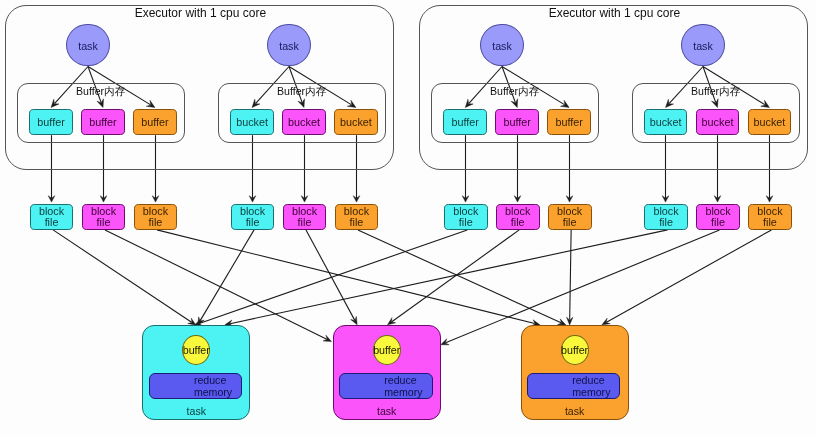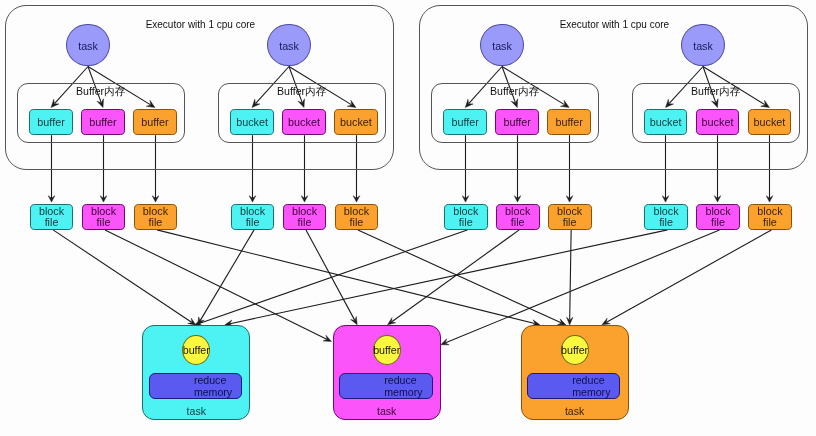--- a/index.html
+++ b/index.html
@@ -7,22 +7,22 @@
        font-family:"Liberation Sans",sans-serif;
        -webkit-font-smoothing:antialiased;}
   #stage{position:relative;width:816px;height:436px;background:#fdfdfd;
          background-image:radial-gradient(rgba(0,0,0,0.028) 0.7px, rgba(0,0,0,0) 0.75px);
          background-size:8.64px 8.64px;background-position:3px 2px;}
   #arrows{position:absolute;left:0;top:0;width:816px;height:436px;}
   .frame{position:absolute;box-sizing:border-box;border:1px solid #555;
          border-radius:21px;background:transparent;}
   .inner-frame{position:absolute;box-sizing:border-box;border:1px solid #555;
          border-radius:11px;background:transparent;}
-  .ex-title{position:absolute;font-size:10px;color:#111;white-space:nowrap;
-            text-align:center;line-height:12px;margin-top:12px;}
+  .ex-title{position:absolute;font-size:12px;color:#111;white-space:nowrap;
+            text-align:center;line-height:12px;}
   .grp-title{position:absolute;font-size:10.6px;color:#111;white-space:nowrap;
              text-align:center;line-height:12px;}
   .circle{position:absolute;box-sizing:border-box;border-radius:50%;
           display:flex;align-items:center;justify-content:center;
           font-size:10.7px;line-height:11px;padding-top:3px;}
   .chip{position:absolute;box-sizing:border-box;border-radius:4.6px;
         display:flex;align-items:center;justify-content:center;
         font-size:10.8px;line-height:10.9px;text-align:center;}
   .bigbox{position:absolute;box-sizing:border-box;border-radius:12px;}
   .reduce{position:absolute;box-sizing:border-box;border-radius:6px;

